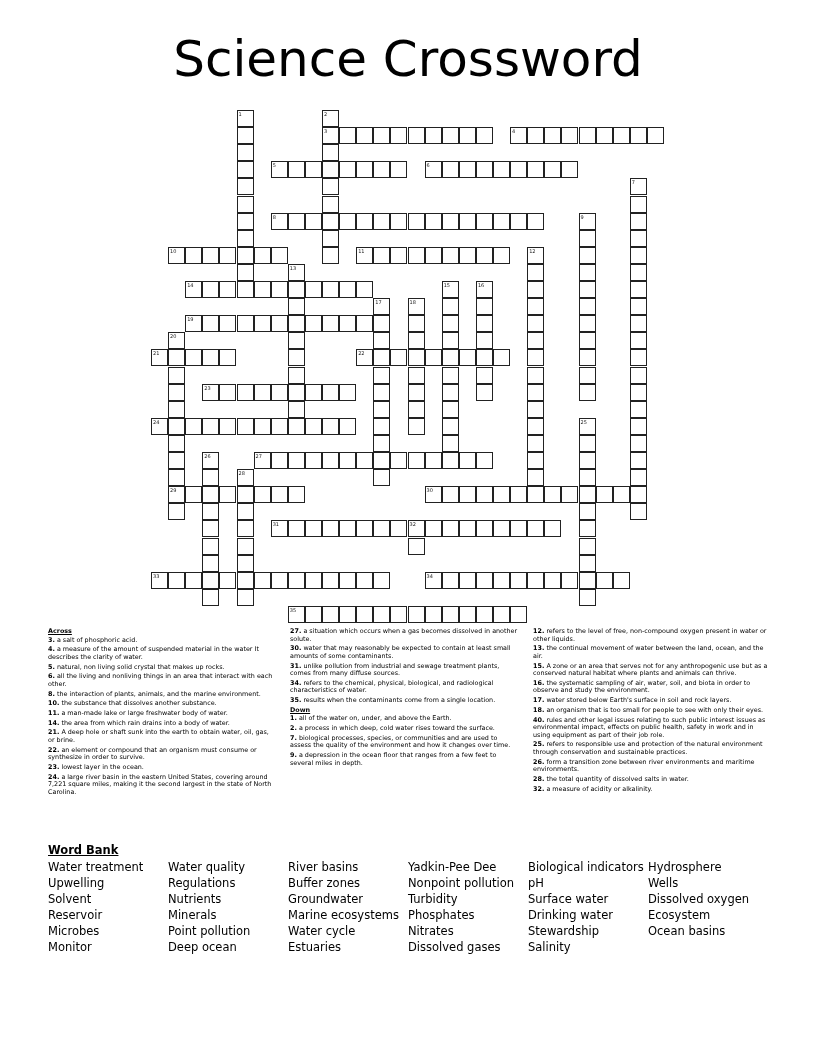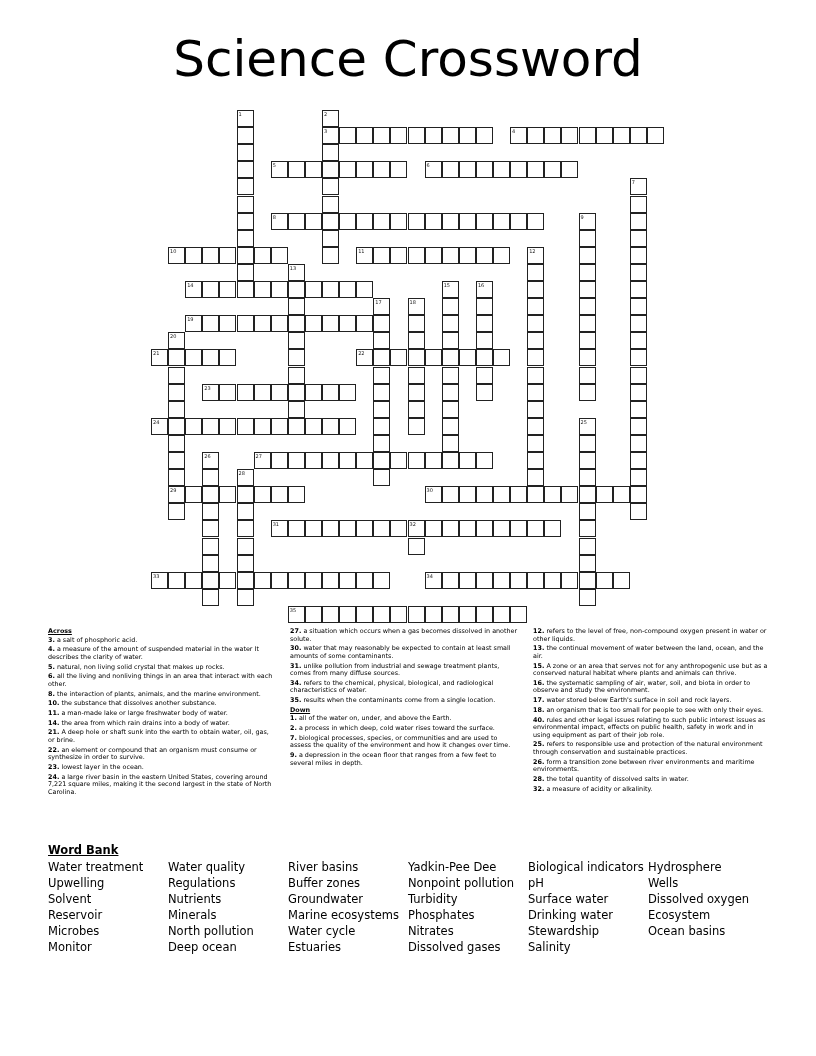--- a/index.html
+++ b/index.html
@@ -489,21 +489,21 @@
       <div class="wb-item">Water treatment</div>
       <div class="wb-item">Upwelling</div>
       <div class="wb-item">Solvent</div>
       <div class="wb-item">Reservoir</div>
       <div class="wb-item">Microbes</div>
       <div class="wb-item">Monitor</div>
       <div class="wb-item">Water quality</div>
       <div class="wb-item">Regulations</div>
       <div class="wb-item">Nutrients</div>
       <div class="wb-item">Minerals</div>
-      <div class="wb-item">North pollution</div>
+      <div class="wb-item">Point pollution</div>
       <div class="wb-item">Deep ocean</div>
       <div class="wb-item">River basins</div>
       <div class="wb-item">Buffer zones</div>
       <div class="wb-item">Groundwater</div>
       <div class="wb-item">Marine ecosystems</div>
       <div class="wb-item">Water cycle</div>
       <div class="wb-item">Estuaries</div>
       <div class="wb-item">Yadkin-Pee Dee</div>
       <div class="wb-item">Nonpoint pollution</div>
       <div class="wb-item">Turbidity</div>

